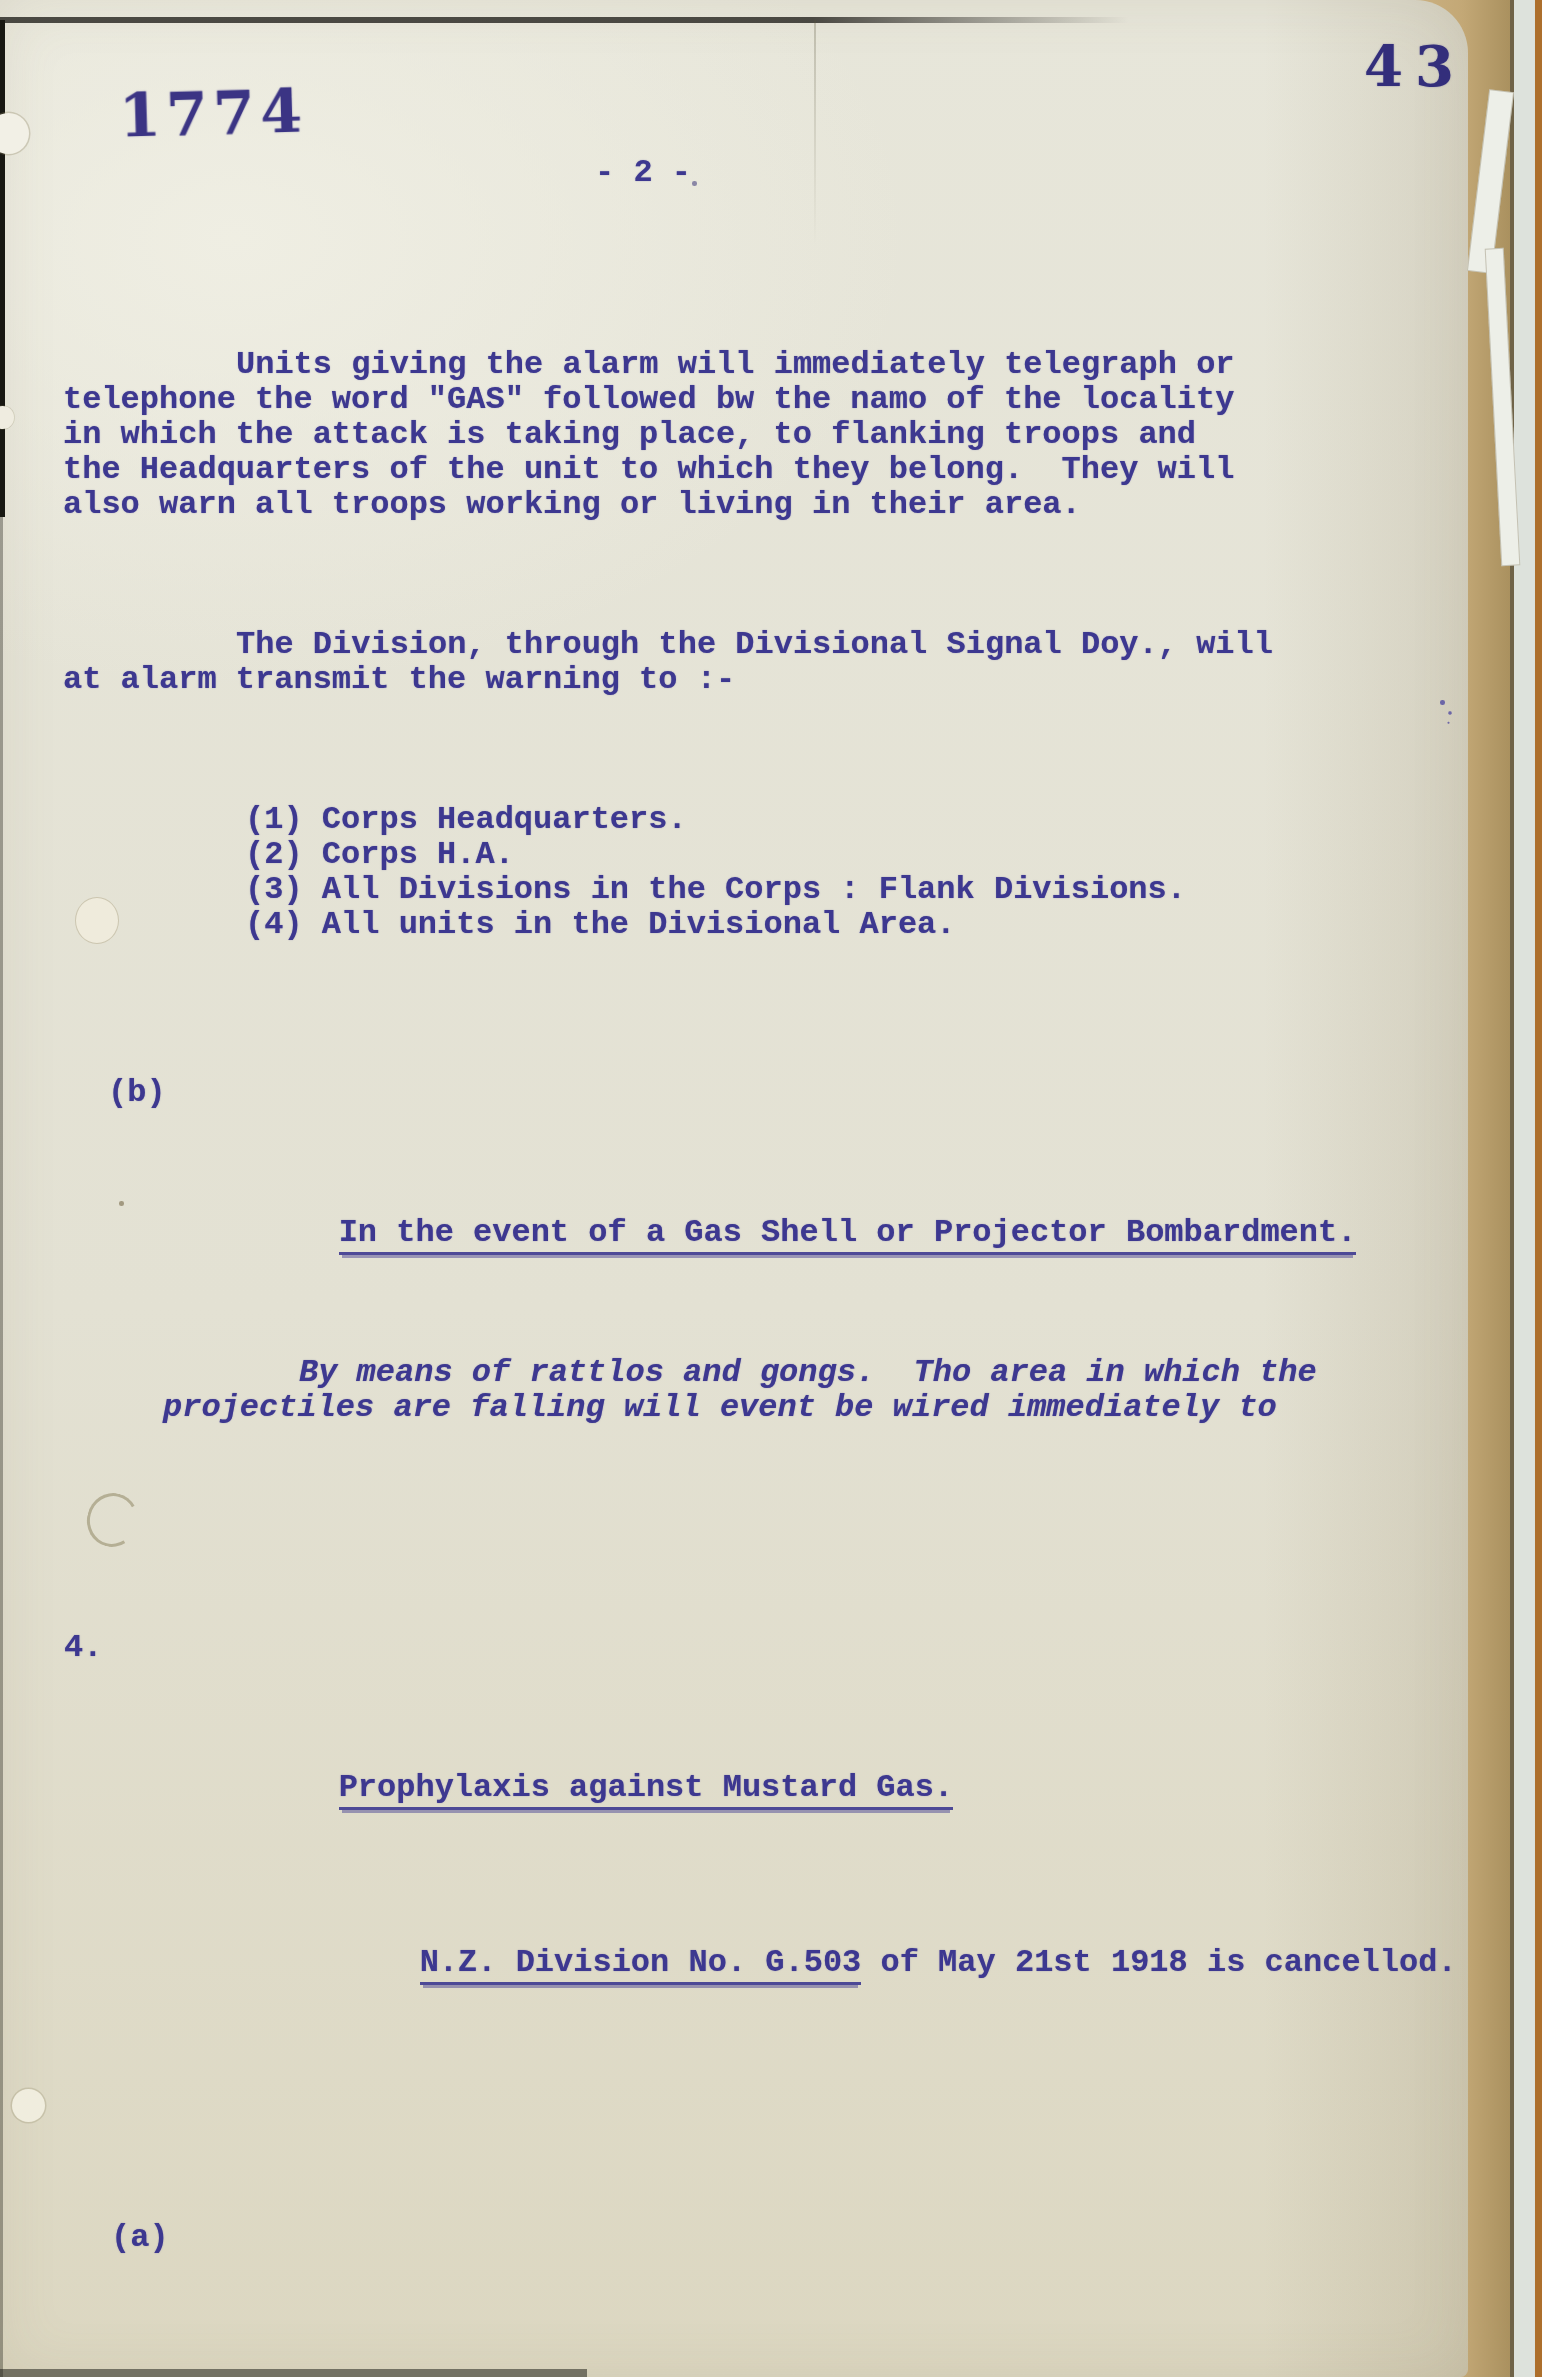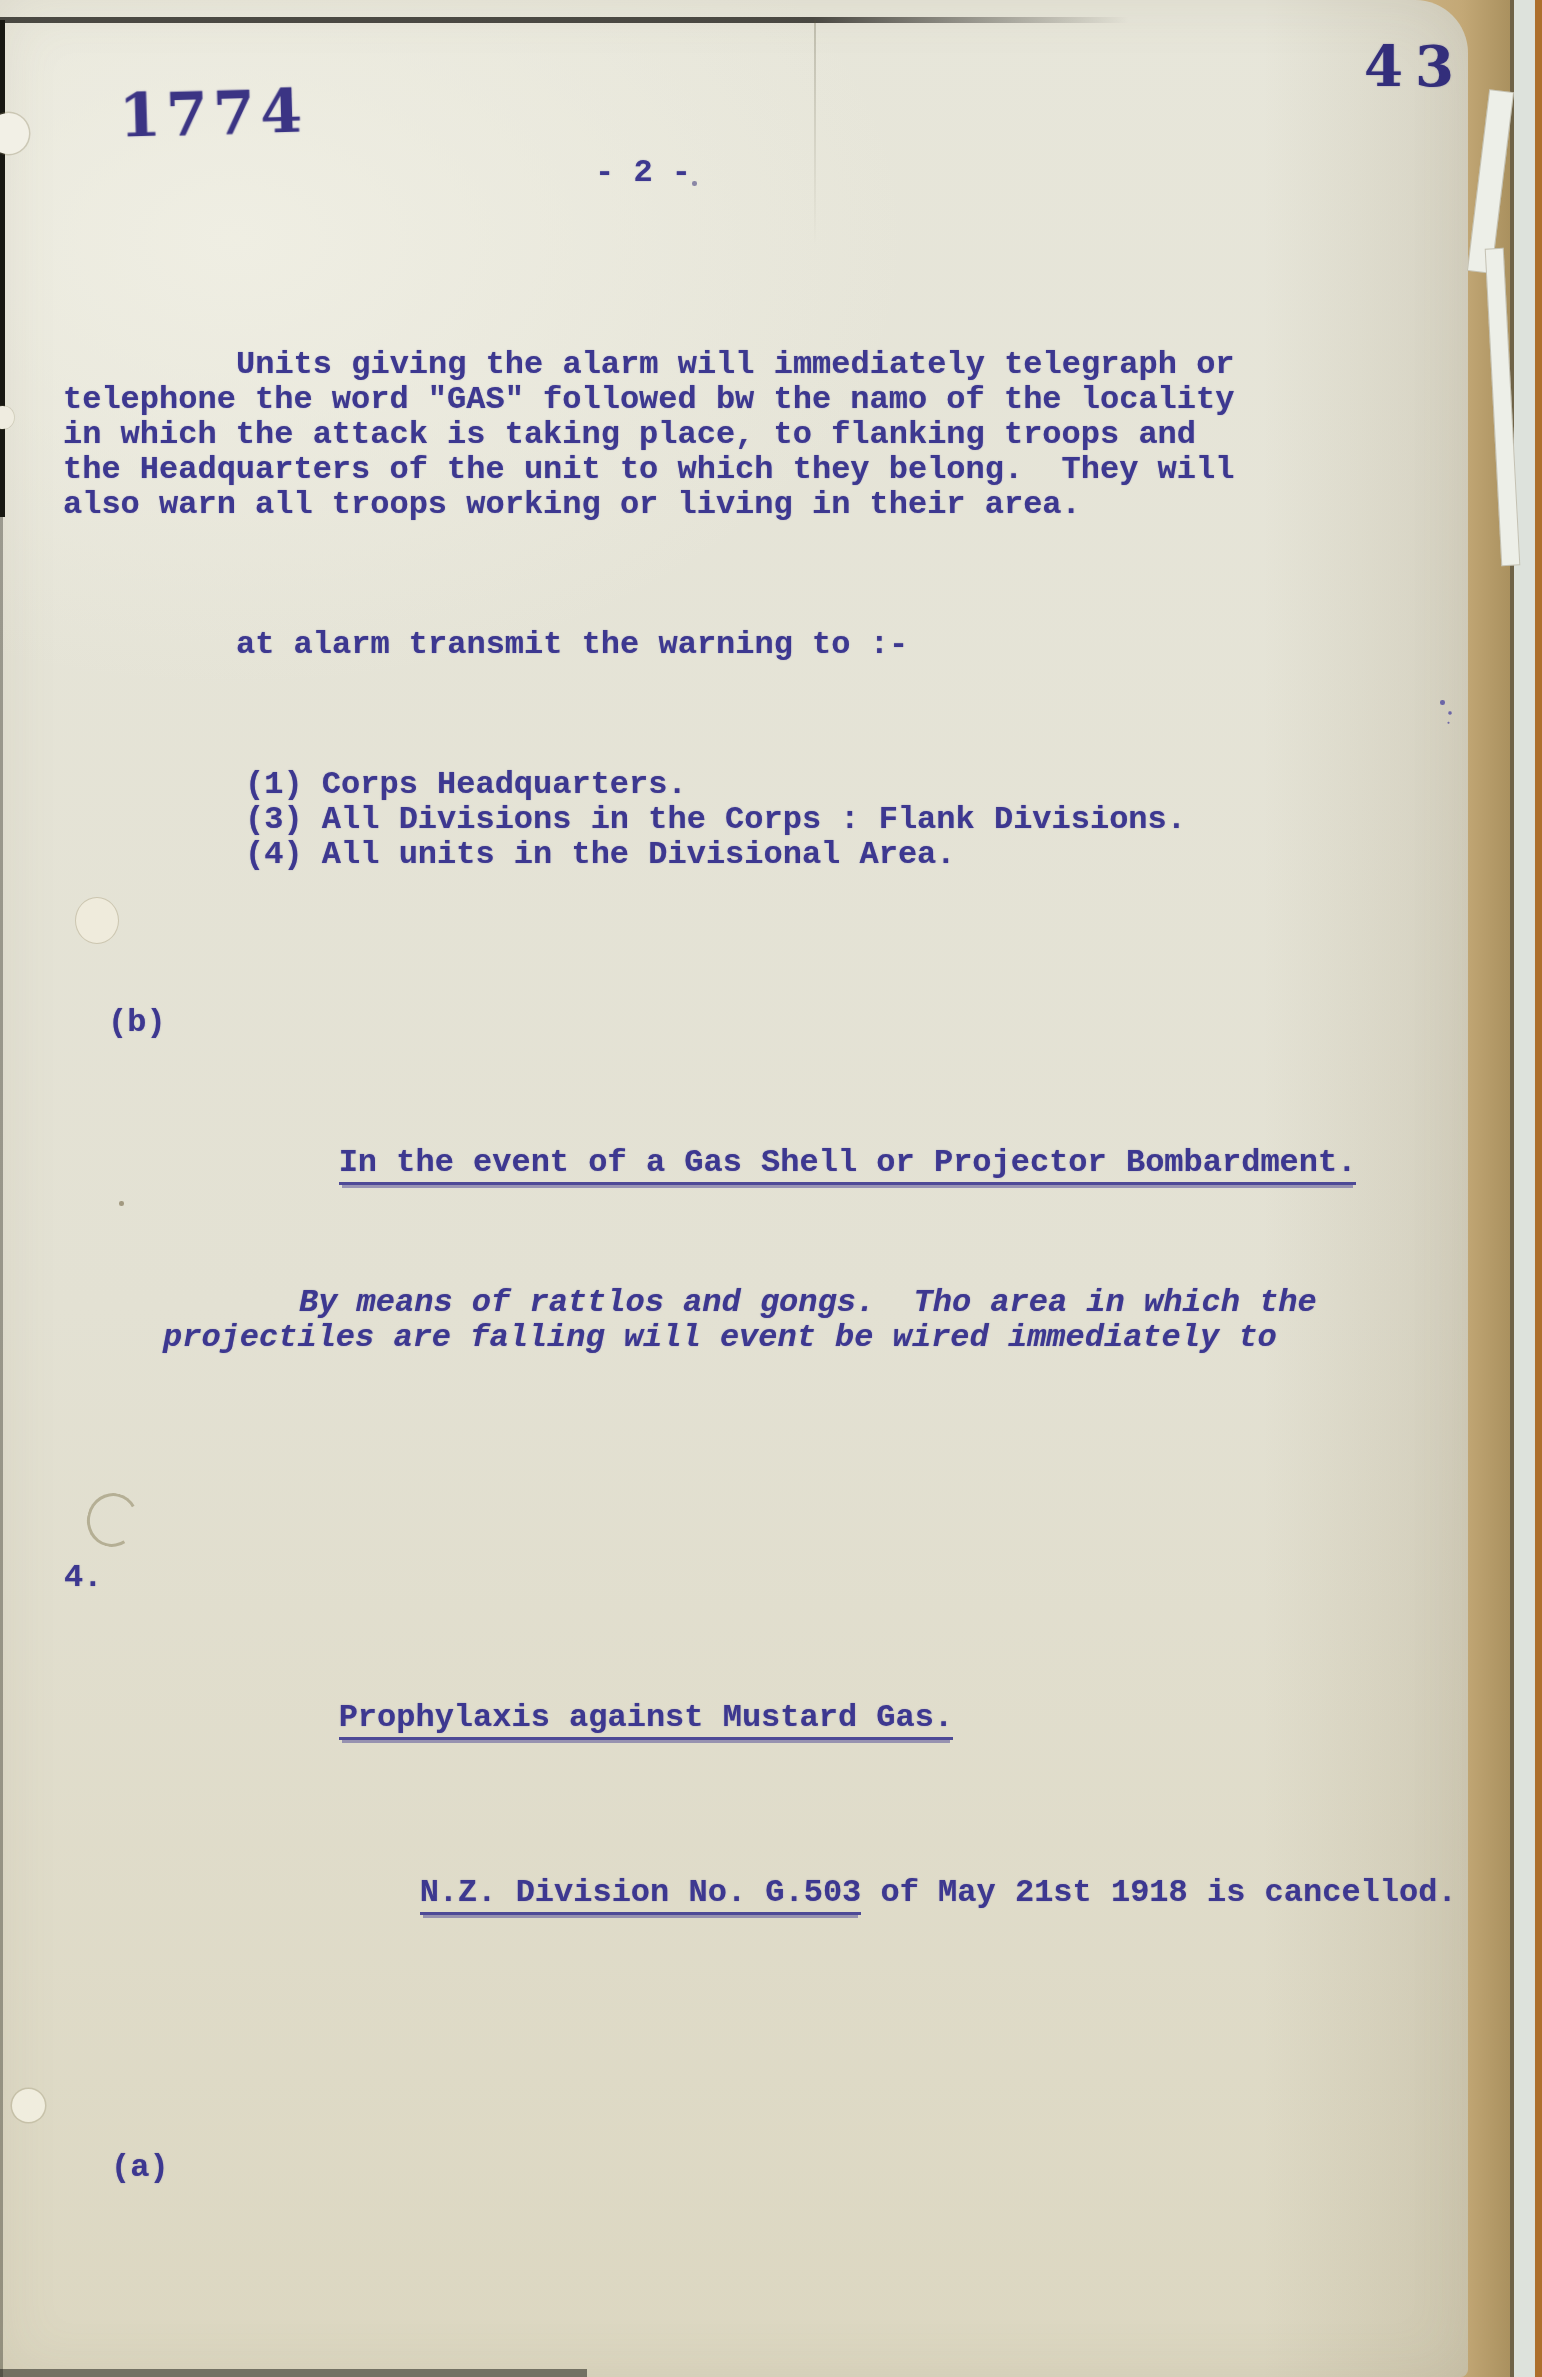--- a/index.html
+++ b/index.html
@@ -107,23 +107,23 @@
   <div class="pen-mark"></div>
 
   <div class="stamp">1774</div>
   <div class="folio">43</div>
   <div class="pagenum typed">- 2 -</div>
 
   <div class="text-body typed">
 
     <div class="para p-alarm"><div class="line">Units giving the alarm will immediately telegraph or</div><div class="line">telephone the word "GAS" followed bw the namo of the locality</div><div class="line">in which the attack is taking place, to flanking troops and</div><div class="line">the Headquarters of the unit to which they belong.  They will</div><div class="line">also warn all troops working or living in their area.</div></div>
 
-    <div class="para p-division"><div class="line">at alarm transmit the warning to :-</div></div>
+    <div class="para p-division"><div class="line">The Division, through the Divisional Signal Doy., will</div><div class="line">at alarm transmit the warning to :-</div></div>
 
-    <div class="para list"><div class="line">(1) Corps Headquarters.</div><div class="line">(3) All Divisions in the Corps : Flank Divisions.</div><div class="line">(4) All units in the Divisional Area.</div></div>
+    <div class="para list"><div class="line">(1) Corps Headquarters.</div><div class="line">(2) Corps H.A.</div><div class="line">(3) All Divisions in the Corps : Flank Divisions.</div><div class="line">(4) All units in the Divisional Area.</div></div>
 
     <div class="para sec-b">
       <span class="plabel l-143">(b)</span>
       <div class="headline">
         <span class="u">In the event of a Gas Shell or Projector Bombardment.</span>
       </div>
       <div><div class="line">By means of rattlos and gongs.  Tho area in which the</div><div class="line">projectiles are falling will event be wired immediately to</div></div>
     </div>
 
     <div class="para sec-4">

